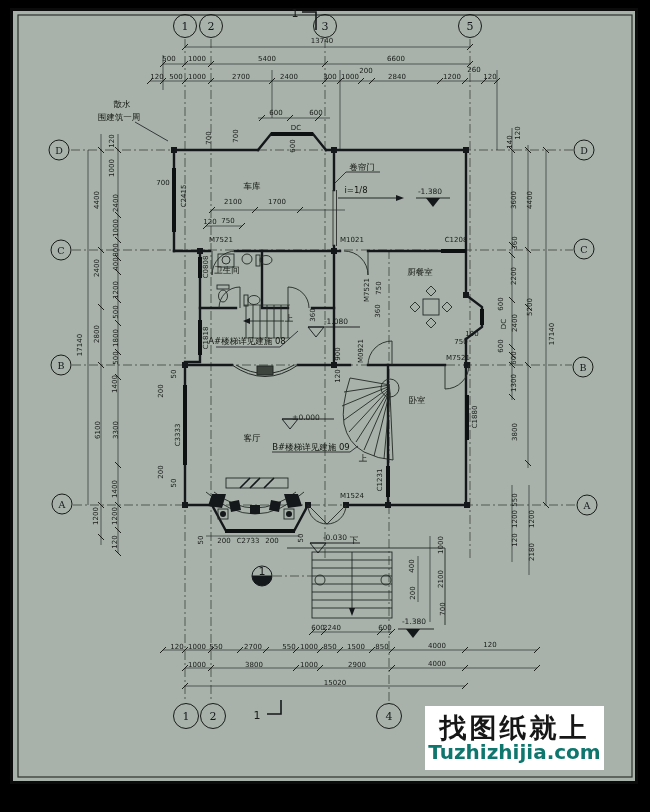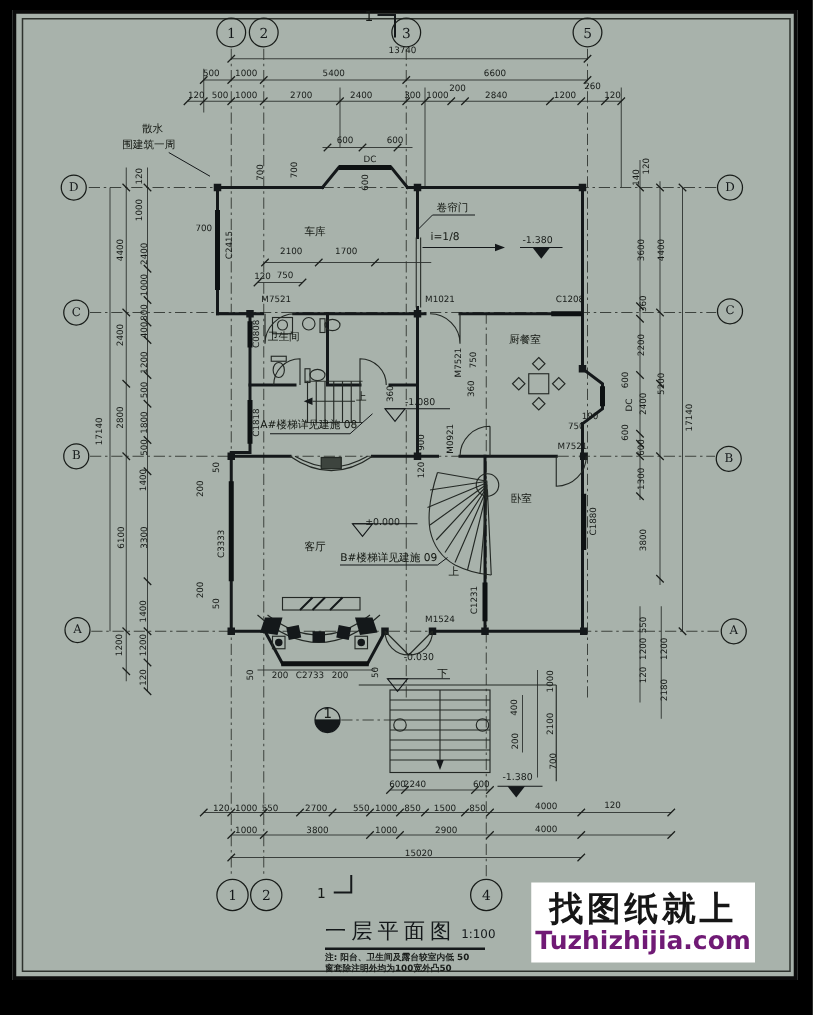--- a/index.html
+++ b/index.html
@@ -8,21 +8,21 @@
   svg{position:absolute;left:0;top:0;}
   .t{position:absolute;font-family:"DejaVu Sans",sans-serif;font-size:7px;color:#171b18;white-space:nowrap;line-height:1;transform-origin:center;}
   .dim{font-size:7px;}
   .tag{font-size:7px;}
   .room{font-size:8.5px;color:#11150f;}
   .level{font-size:7.5px;}
   .sect{font-size:11px;}
   .bubble{position:absolute;border:1.3px solid #181c19;border-radius:50%;display:flex;align-items:center;justify-content:center;font-family:"DejaVu Serif",serif;color:#14181a;box-sizing:border-box;transform:translate(-50%,-50%);background:transparent;}
   #watermark{position:absolute;left:425px;top:706px;width:179px;height:64px;background:#fff;display:flex;flex-direction:column;align-items:center;justify-content:center;gap:1px;}
   #wm1{font-family:"DejaVu Sans",sans-serif;font-size:27px;font-weight:bold;color:#161616;letter-spacing:3px;line-height:1;}
-  #wm2{font-family:"DejaVu Sans",sans-serif;font-size:20px;font-weight:bold;color:#701a75;line-height:1;}
+  #wm2{font-family:"DejaVu Sans",sans-serif;font-size:20px;font-weight:bold;color:#0f766e;line-height:1;}
   #titleblock{position:absolute;left:260px;top:733px;width:180px;text-align:left;}
   #maintitle{font-family:"DejaVu Sans",sans-serif;font-size:17px;color:#14181a;letter-spacing:4px;display:inline-block;}
   #scale{font-family:"DejaVu Sans",sans-serif;font-size:9.5px;color:#14181a;display:inline-block;margin-left:4px;}
   #tb-underline{height:2px;background:#14181a;width:128px;margin-top:2px;}
   .noteline{font-family:"DejaVu Sans",sans-serif;font-size:7px;font-weight:bold;color:#181c19;margin-top:2px;line-height:1.3;}
 </style>
 </head>
 <body>
 
 <div id="stage">
@@ -361,21 +361,21 @@
       <span class="t room" style="left: 356px; top: 190px; transform: translate(-50%, -50%);">i=1/8</span>
       <span class="t room" style="left: 122px; top: 104px; transform: translate(-50%, -50%);">散水</span>
       <span class="t room" style="left: 119px; top: 117px; transform: translate(-50%, -50%);">围建筑一周</span>
       <span class="t room" style="left: 247px; top: 341px; transform: translate(-50%, -50%);">A#楼梯详见建施 08</span>
       <span class="t room" style="left: 311px; top: 447px; transform: translate(-50%, -50%);">B#楼梯详见建施 09</span>
       <span class="t room" style="left: 289px; top: 318px; transform: translate(-50%, -50%);">上</span>
       <span class="t room" style="left: 363px; top: 458px; transform: translate(-50%, -50%);">上</span>
       <span class="t room" style="left: 354px; top: 540px; transform: translate(-50%, -50%);">下</span>
       <span class="t level" style="left: 306px; top: 396px; transform: translate(-50%, -50%); margin-top: 22px;">±0.000</span>
       <span class="t level" style="left: 336px; top: 322px; transform: translate(-50%, -50%);">-1.080</span>
-      <span class="t level" style="left: 335px; top: 526px; transform: translate(-50%, -50%);">-0.030</span>
+      <span class="t level" style="left: 335px; top: 538px; transform: translate(-50%, -50%);">-0.030</span>
       <span class="t level" style="left: 430px; top: 192px; transform: translate(-50%, -50%);">-1.380</span>
       <span class="t level" style="left: 414px; top: 622px; transform: translate(-50%, -50%);">-1.380</span>
       <span class="t sect" style="left: 295px; top: 13px; transform: translate(-50%, -50%);">1</span>
       <span class="t sect" style="left: 257px; top: 715px; transform: translate(-50%, -50%);">1</span>
       <span class="t sect" style="left: 262px; top: 571px; transform: translate(-50%, -50%);">1</span>
       <div class="bubble" style="left: 185px; top: 26px; width: 24px; height: 24px; font-size: 11px;">1</div>
       <div class="bubble" style="left: 211px; top: 26px; width: 24px; height: 24px; font-size: 11px;">2</div>
       <div class="bubble" style="left: 325px; top: 26px; width: 24px; height: 24px; font-size: 11px;">3</div>
       <div class="bubble" style="left: 470px; top: 26px; width: 24px; height: 24px; font-size: 11px;">5</div>
       <div class="bubble" style="left: 186px; top: 716px; width: 26px; height: 26px; font-size: 11px;">1</div>
@@ -384,26 +384,18 @@
       <div class="bubble" style="left: 59px; top: 150px; width: 21px; height: 21px; font-size: 9.5px;">D</div>
       <div class="bubble" style="left: 61px; top: 250px; width: 21px; height: 21px; font-size: 9.5px;">C</div>
       <div class="bubble" style="left: 61px; top: 365px; width: 21px; height: 21px; font-size: 9.5px;">B</div>
       <div class="bubble" style="left: 62px; top: 504px; width: 21px; height: 21px; font-size: 9.5px;">A</div>
       <div class="bubble" style="left: 584px; top: 150px; width: 21px; height: 21px; font-size: 9.5px;">D</div>
       <div class="bubble" style="left: 584px; top: 249px; width: 21px; height: 21px; font-size: 9.5px;">C</div>
       <div class="bubble" style="left: 583px; top: 367px; width: 21px; height: 21px; font-size: 9.5px;">B</div>
       <div class="bubble" style="left: 587px; top: 505px; width: 21px; height: 21px; font-size: 9.5px;">A</div>
     </div>
 
-  <div id="titleblock">
-    <div>
-      <span id="maintitle">一层平面图</span><span id="scale">1:100</span>
-    </div>
-    <div id="tb-underline"></div>
-    <div class="noteline">注: 阳台、卫生间及露台较室内低 50</div>
-    <div class="noteline" style="margin-top:0;">窗套除注明外均为100宽外凸50</div>
-  </div>
 
   <div id="watermark">
     <div id="wm1">找图纸就上</div>
     <div id="wm2">Tuzhizhijia.com</div>
   </div>
 </div>
 
 </body></html>

